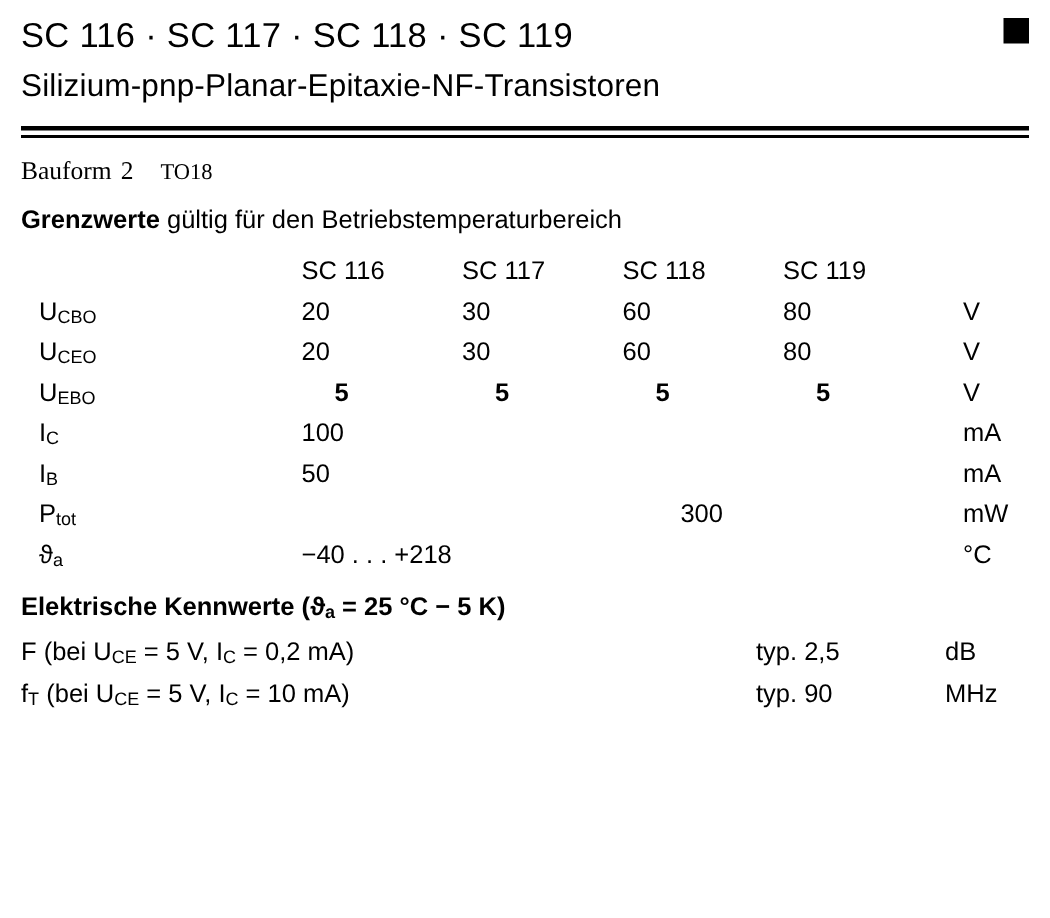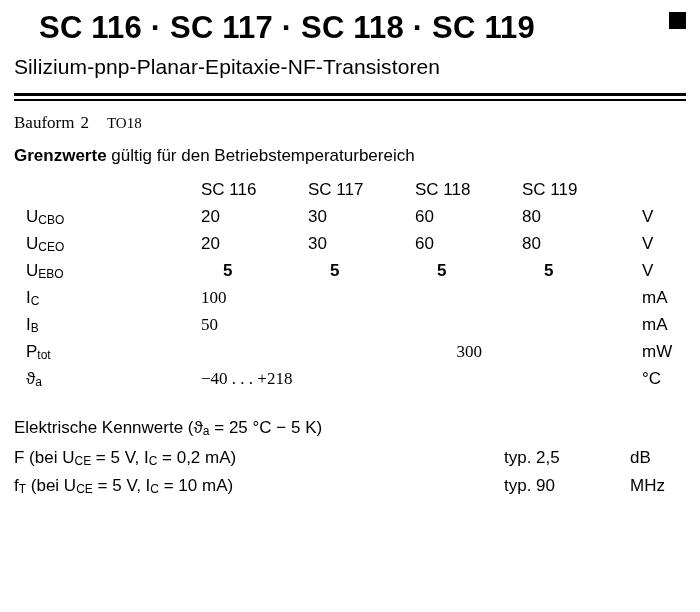--- a/index.html
+++ b/index.html
@@ -22,25 +22,24 @@
     padding: 0;
     box-sizing: border-box;
   }
 
   
   .header {
     padding: 10px 14px 0 14px;
     position: relative;
   }
   .title-line {
-    font-size: 31px;
-    font-weight: bold;
+    font-size: 23px;
+    font-weight: normal;
     letter-spacing: 0.2px;
     white-space: nowrap;
-    margin-left: 25px;
   }
   .subtitle-line {
     font-size: 21px;
     font-weight: normal;
     margin-top: 9px;
     letter-spacing: 0.1px;
     white-space: nowrap;
   }
   .corner-mark {
     position: absolute;
@@ -128,28 +127,27 @@
     font-size: 17px;
     white-space: nowrap;
   }
   .val.bold { font-weight: bold; }
   .unit {
     font-size: 17px;
     white-space: nowrap;
   }
   .span-center {
     text-align: center;
-    font-family: Liberation Serif, serif;
   }
 
   
   .elec-heading {
     font-size: 17px;
-    font-weight: normal;
-    margin-top: 22px;
+    font-weight: bold;
+    margin-top: 8px;
     white-space: nowrap;
   }
   .elec-heading sub {
     font-size: 12px;
     vertical-align: baseline;
     position: relative;
     top: 2px;
   }
 
   table.elec {

